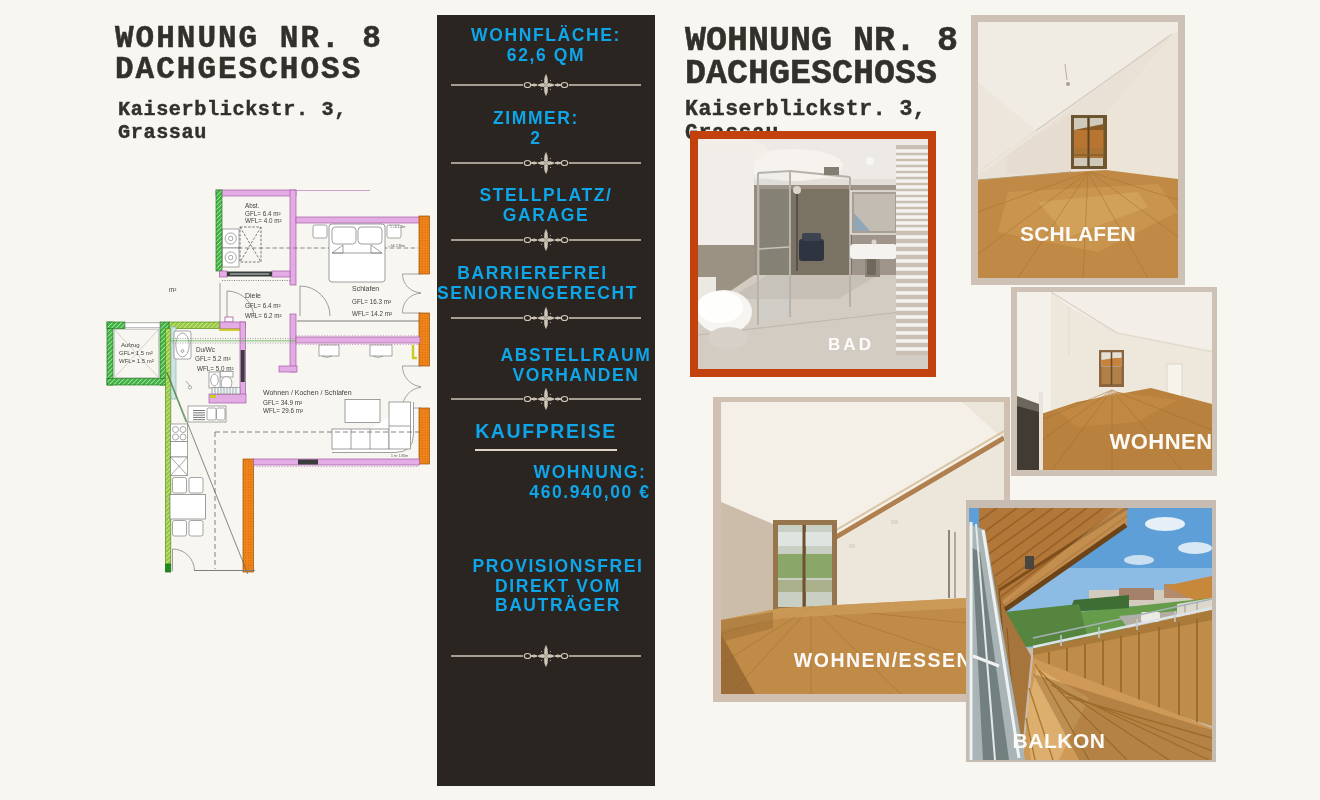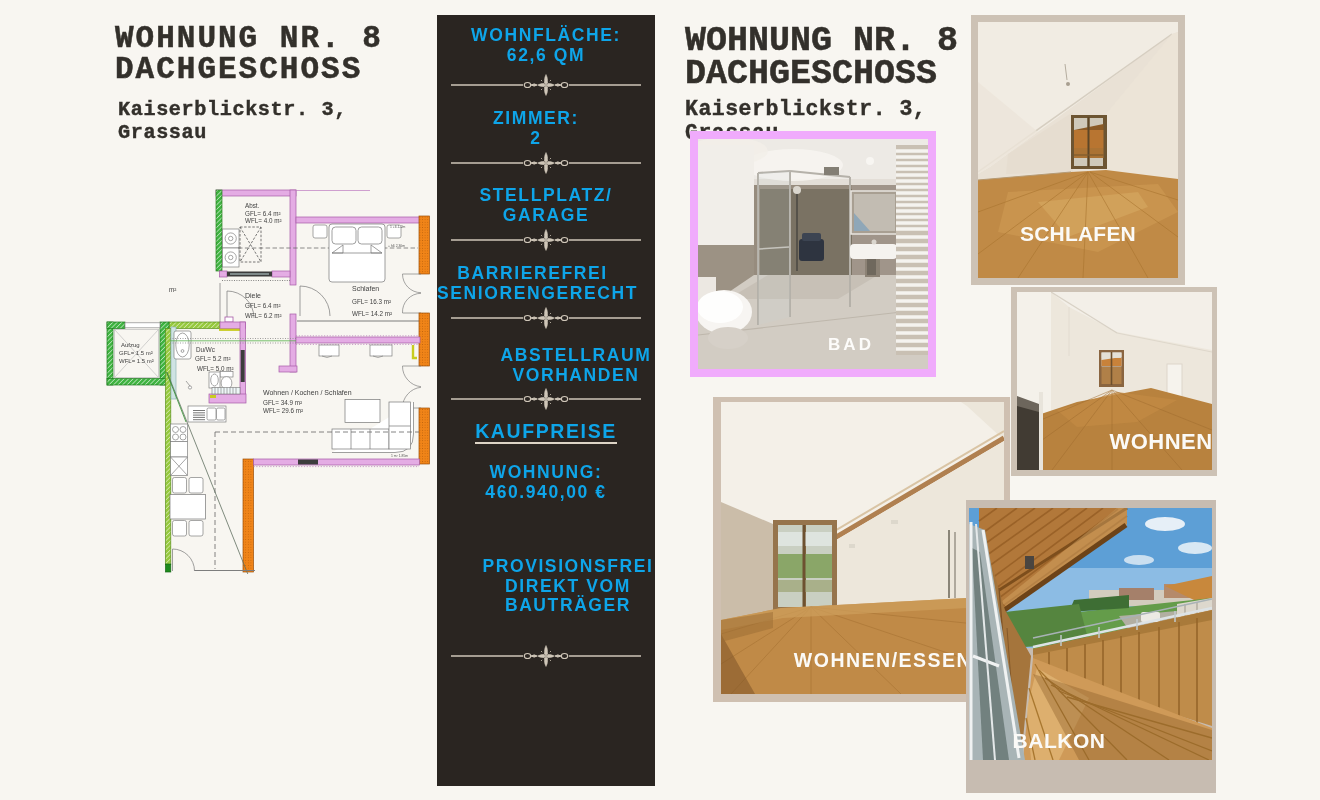--- a/index.html
+++ b/index.html
@@ -100,23 +100,23 @@
 <ellipse cx="113.5" cy="12" rx="3.2" ry="2.5" fill="none" stroke-width="1.2"></ellipse>
 <path d="M110 12 q-3.5 -2.2 -6 0 q2.5 2.2 6 0 z"></path>
 <path d="M95 1.5 q3.2 6 0 10.5 q-3.2 -4.5 0 -10.5 z" stroke-width="0.5"></path>
 <path d="M95 22.5 q3.2 -6 0 -10.5 q-3.2 4.5 0 10.5 z" stroke-width="0.5"></path>
 <path d="M86.5 12 q4.5 -3 8.5 0 q-4 3 -8.5 0 z" stroke-width="0.5"></path>
 <path d="M103.5 12 q-4.5 -3 -8.5 0 q4 3 8.5 0 z" stroke-width="0.5"></path>
 <path d="M95 6.2 l1.6 4.2 4.2 1.6 -4.2 1.6 -1.6 4.2 -1.6 -4.2 -4.2 -1.6 4.2 -1.6 z" fill="none" stroke-width="0.9"></path>
 <path d="M90 7 l1.2 1.2 M100 7 l-1.2 1.2 M90 17 l1.2 -1.2 M100 17 l-1.2 -1.2" stroke-width="0.8"></path>
 </g>
       </svg></div>
-  <div class="abs bannertxt" style="left:0;top:407px;width:218px;font-size:19.5px;"><span style="border-bottom:2px solid #ddd4c6;padding-bottom:0;">KAUFPREISE</span></div>
-  <div class="abs bannertxt" style="left:0;top:448px;width:218px;">WOHNUNG:<br>460.940,00 €</div>
-  <div class="abs bannertxt" style="left:0;top:542px;width:242px;margin-left:10px;">PROVISIONSFREI<br>DIREKT VOM<br>BAUTRÄGER</div>
+  <div class="abs bannertxt" style="left:0;top:407px;width:218px;font-size:19.5px;"><span style="border-bottom:2px solid #ddd4c6;padding-bottom:7px;">KAUFPREISE</span></div>
+  <div class="abs bannertxt" style="left:0;top:448px;width:218px;padding-left:44px;">WOHNUNG:<br>460.940,00 €</div>
+  <div class="abs bannertxt" style="left:0;top:542px;width:242px;">PROVISIONSFREI<br>DIREKT VOM<br>BAUTRÄGER</div>
   <div class="abs" style="left:14px;top:629px;"><svg width="190" height="24" viewBox="0 0 190 24">
         <g fill="#cfc6b8" stroke="#cfc6b8">
 <line x1="0" y1="12" x2="72" y2="12" stroke-width="1.3"></line>
 <line x1="118" y1="12" x2="190" y2="12" stroke-width="1.3"></line>
 <ellipse cx="76.5" cy="12" rx="3.2" ry="2.5" fill="none" stroke-width="1.2"></ellipse>
 <path d="M80 12 q3.5 -2.2 6 0 q-2.5 2.2 -6 0 z"></path>
 <ellipse cx="113.5" cy="12" rx="3.2" ry="2.5" fill="none" stroke-width="1.2"></ellipse>
 <path d="M110 12 q-3.5 -2.2 -6 0 q2.5 2.2 6 0 z"></path>
 <path d="M95 1.5 q3.2 6 0 10.5 q-3.2 -4.5 0 -10.5 z" stroke-width="0.5"></path>
 <path d="M95 22.5 q3.2 -6 0 -10.5 q-3.2 4.5 0 10.5 z" stroke-width="0.5"></path>
@@ -409,21 +409,21 @@
 <text x="169" y="292">m²</text>
 
 <g font-size="3.4" fill="#555">
         <text x="390" y="228">1 +6.1-2m</text>
         <text x="388" y="247">+ h6 2.30m</text>
         <text x="391" y="457">1 m² 1.85m</text>
       </g>
 </g>
 </svg>
 
-<div class="abs" style="left:690px;top:131px;width:246px;height:246px;background:#f0abfc;">
+<div class="abs" style="left:690px;top:131px;width:246px;height:246px;background:#c2410c;">
 <svg class="abs" style="left:8px;top:8px;" width="230" height="230" viewBox="0 0 230 230">
 
 <rect x="0" y="0" width="230" height="230" fill="#e3ded7"></rect>
 <rect x="0" y="0" width="230" height="40" fill="#edeae5"></rect>
 <ellipse cx="95" cy="26" rx="50" ry="16" fill="#f6f4f0" opacity="0.9"></ellipse>
 <ellipse cx="30" cy="12" rx="40" ry="14" fill="#f2efe9" opacity="0.8"></ellipse>
 
 <rect x="0" y="6" width="56" height="100" fill="#f1eee9"></rect>
 <rect x="0" y="106" width="56" height="68" fill="#9c9284"></rect>
 
@@ -602,21 +602,21 @@
 <line x1="234" y1="130" x2="234" y2="196" stroke="#9a9588" stroke-width="1.5"></line>
 <circle cx="256" cy="198" r="3" fill="#c9c2b4"></circle>
 
 <rect x="170" y="118" width="7" height="4" fill="#ddd8cc"></rect>
 <rect x="128" y="142" width="6" height="4" fill="#ddd8cc"></rect>
 
 <text x="162" y="265" font-family="Liberation Sans,sans-serif" font-size="19.5" font-weight="bold" letter-spacing="1.5" fill="#fbfaf7" text-anchor="middle">WOHNEN/ESSEN</text>
 </svg>
   </div>
 
-<div class="abs" style="left:966px;top:500px;width:250px;height:293px;background:#c7bcb1;">
+<div class="abs" style="left:966px;top:500px;width:250px;height:262px;background:#c7bcb1;">
 <svg class="abs" style="left:3px;top:8px;" width="243" height="252" viewBox="0 0 243 252">
 
 <rect x="0" y="0" width="243" height="140" fill="#5d9fd6"></rect>
 <rect x="0" y="60" width="243" height="80" fill="#8cbce4"></rect>
 <ellipse cx="196" cy="16" rx="20" ry="7" fill="#e6eff7"></ellipse>
 <ellipse cx="226" cy="40" rx="17" ry="6" fill="#d8e8f4"></ellipse>
 <ellipse cx="170" cy="52" rx="15" ry="5" fill="#cadff0"></ellipse>
 
 <rect x="120" y="82" width="123" height="16" fill="#d3ccbe"></rect>
 <polygon points="150,80 185,80 185,92 150,92" fill="#a5806a"></polygon>

